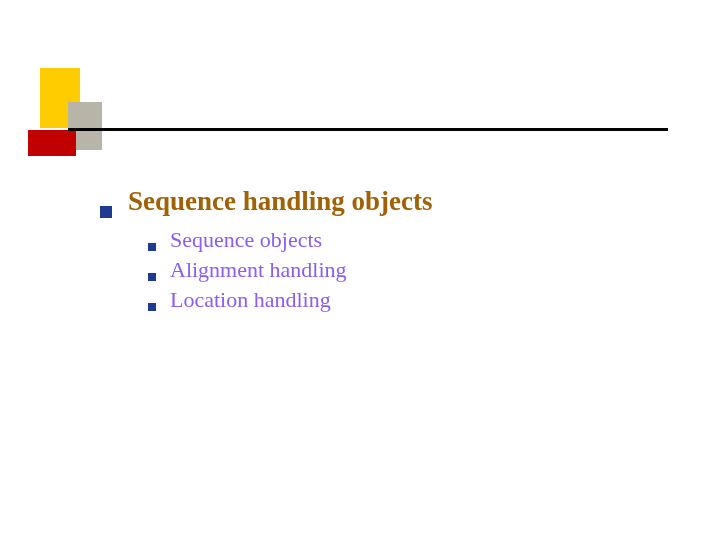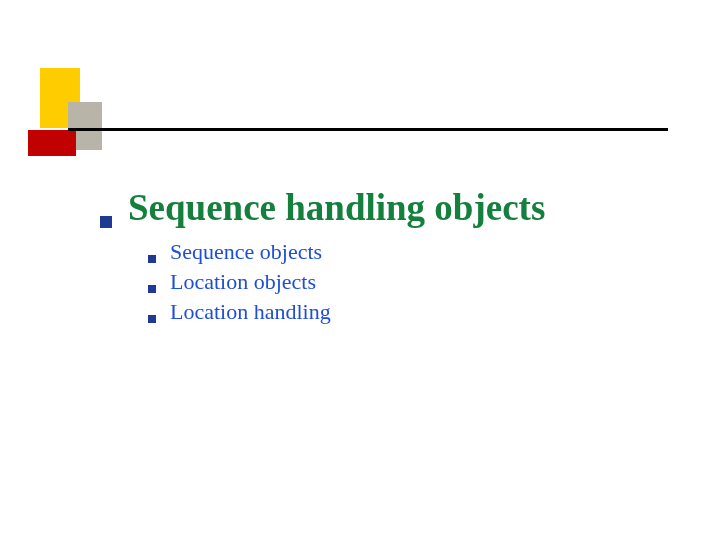--- a/index.html
+++ b/index.html
@@ -64,23 +64,23 @@
   .bullet-main {
     width: 12px;
     height: 12px;
     background: #1f3a93;
     margin-right: 16px;
     flex-shrink: 0;
     position: relative;
     top: 8px;
   }
   .main-text {
-    font-size: 37px;
+    font-size: 27px;
     font-weight: bold;
-    color: #15803d;
+    color: #a16207;
   }
   .sublist {
     margin-left: 48px;
     margin-top: 8px;
   }
   .sub-item {
     display: flex;
     align-items: baseline;
     margin-bottom: 4px;
   }
@@ -88,21 +88,21 @@
     width: 8px;
     height: 8px;
     background: #1f3a93;
     margin-right: 14px;
     flex-shrink: 0;
     position: relative;
     top: 4px;
   }
   .sub-text {
     font-size: 22px;
-    color: #1d4ed8;
+    color: #8b5cf6;
   }
 </style>
 </head>
 <body>
 
 <div class="decor">
   <div class="yellow-block"></div>
   <div class="grey-block"></div>
   <div class="red-block"></div>
   <div class="hr-line"></div>
@@ -113,20 +113,20 @@
     <div class="bullet-main"></div>
     <div class="main-text">Sequence handling objects</div>
   </div>
   <div class="sublist">
     <div class="sub-item">
       <div class="bullet-sub"></div>
       <div class="sub-text">Sequence objects</div>
     </div>
     <div class="sub-item">
       <div class="bullet-sub"></div>
-      <div class="sub-text">Location objects</div>
+      <div class="sub-text">Alignment handling</div>
     </div>
     <div class="sub-item">
       <div class="bullet-sub"></div>
       <div class="sub-text">Location handling</div>
     </div>
   </div>
 </div>
 
 </body></html>

